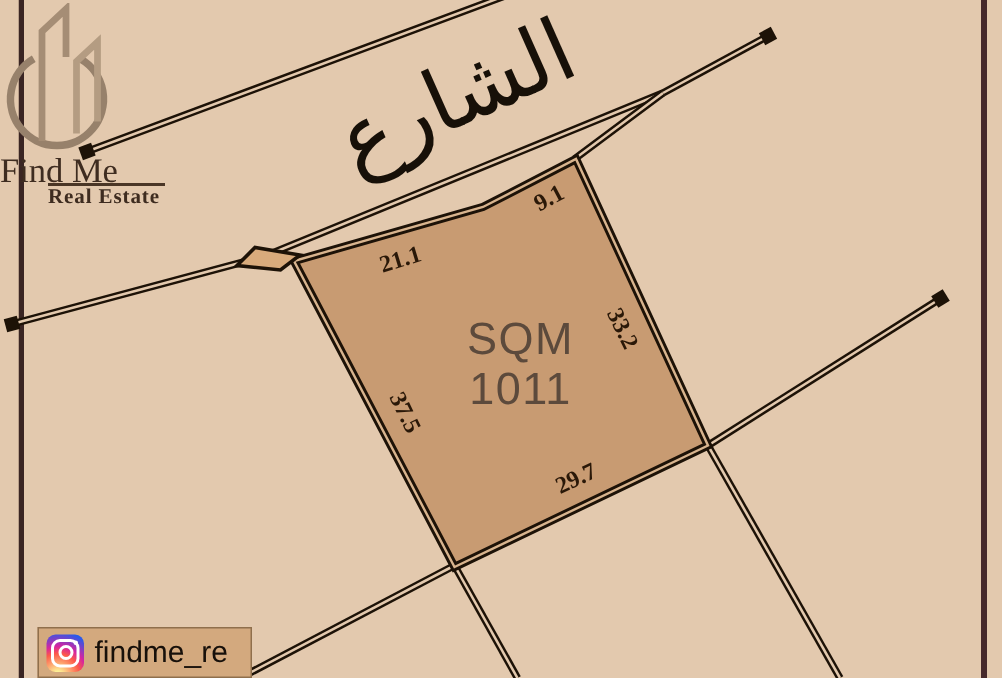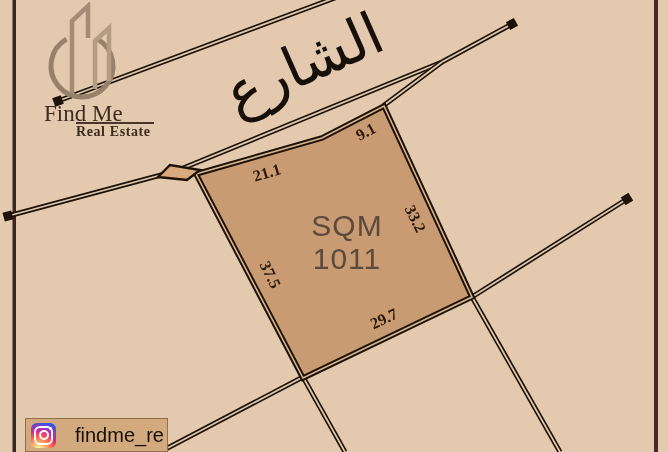--- a/index.html
+++ b/index.html
@@ -25,39 +25,39 @@
   .dim-text{
     font-family:"Liberation Serif",serif;
     font-size:16px;font-weight:bold;fill:#2a1808;
   }
   .area-text{
     font-family:"Liberation Sans",sans-serif;
     font-size:30px;fill:#5c4a3c;letter-spacing:1px;
   }
 
   
-  .brand{position:absolute;left:0;top:0;width:130px;height:145px;margin-left:44px;}
+  .brand{position:absolute;left:0;top:0;width:130px;height:145px;}
   .brand-icon{position:absolute;left:2px;top:2px;}
   .brand-name{
     position:absolute;left:0px;top:101px;
     font-family:"Liberation Serif",serif;font-size:23px;color:#3e2c20;
     white-space:nowrap;
   }
   .brand-rule{position:absolute;left:32px;top:122px;width:78px;height:1.5px;background:#4a3626;}
   .brand-tagline{
     position:absolute;left:32px;top:124px;
     font-family:"Liberation Serif",serif;font-size:14px;color:#3e2c20;
     letter-spacing:0.6px;white-space:nowrap;font-weight:bold;
   }
 
   
   .badge{
     position:absolute;left:25px;top:418px;width:143px;height:34px;
     background:#d3a97e;border:1px solid #8f6f4c;box-sizing:border-box;
-    display:flex;align-items:center;gap:19px;padding-left:5px;
+    display:flex;align-items:center;gap:7px;padding-left:5px;
   }
   .ig-icon{
     position:relative;width:25px;height:25px;border-radius:6px;flex:0 0 auto;
     background:radial-gradient(circle at 30% 110%, #fdf497 0%, #fdf497 8%, #fd5949 45%, #d6249f 60%, #285AEB 90%);
   }
   .ig-frame{position:absolute;left:3px;top:3px;right:3px;bottom:3px;border:2px solid #fff;border-radius:6px;}
   .ig-lens{position:absolute;left:7.5px;top:7.5px;right:7.5px;bottom:7.5px;border:2px solid #fff;border-radius:50%;}
   .ig-dot{position:absolute;top:4px;right:4.5px;width:3px;height:3px;border-radius:50%;background:#fff;}
   .handle{
     font-family:"Liberation Sans",sans-serif;font-size:20px;color:#17100a;

